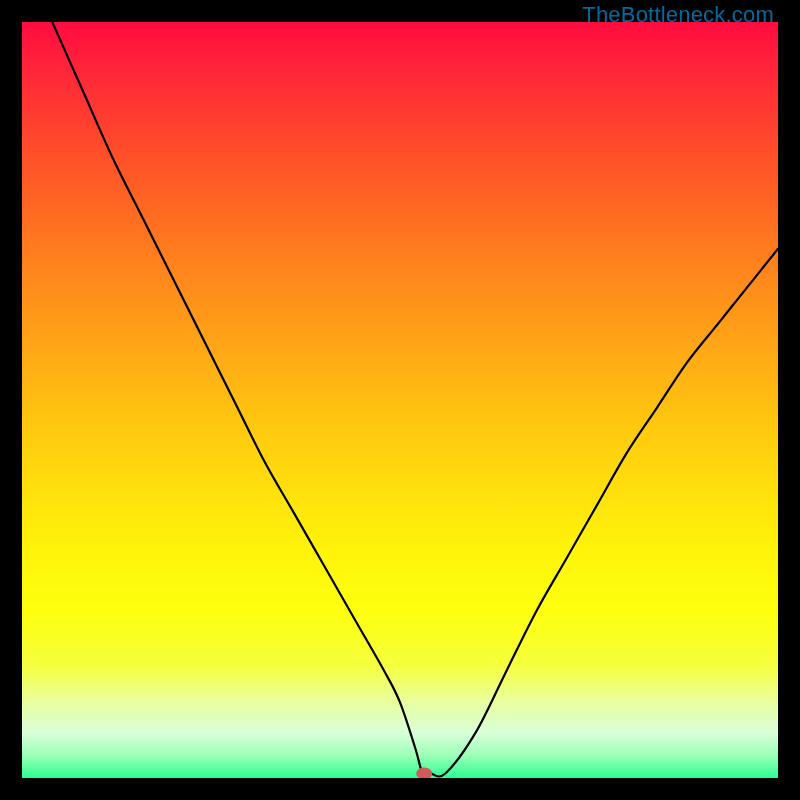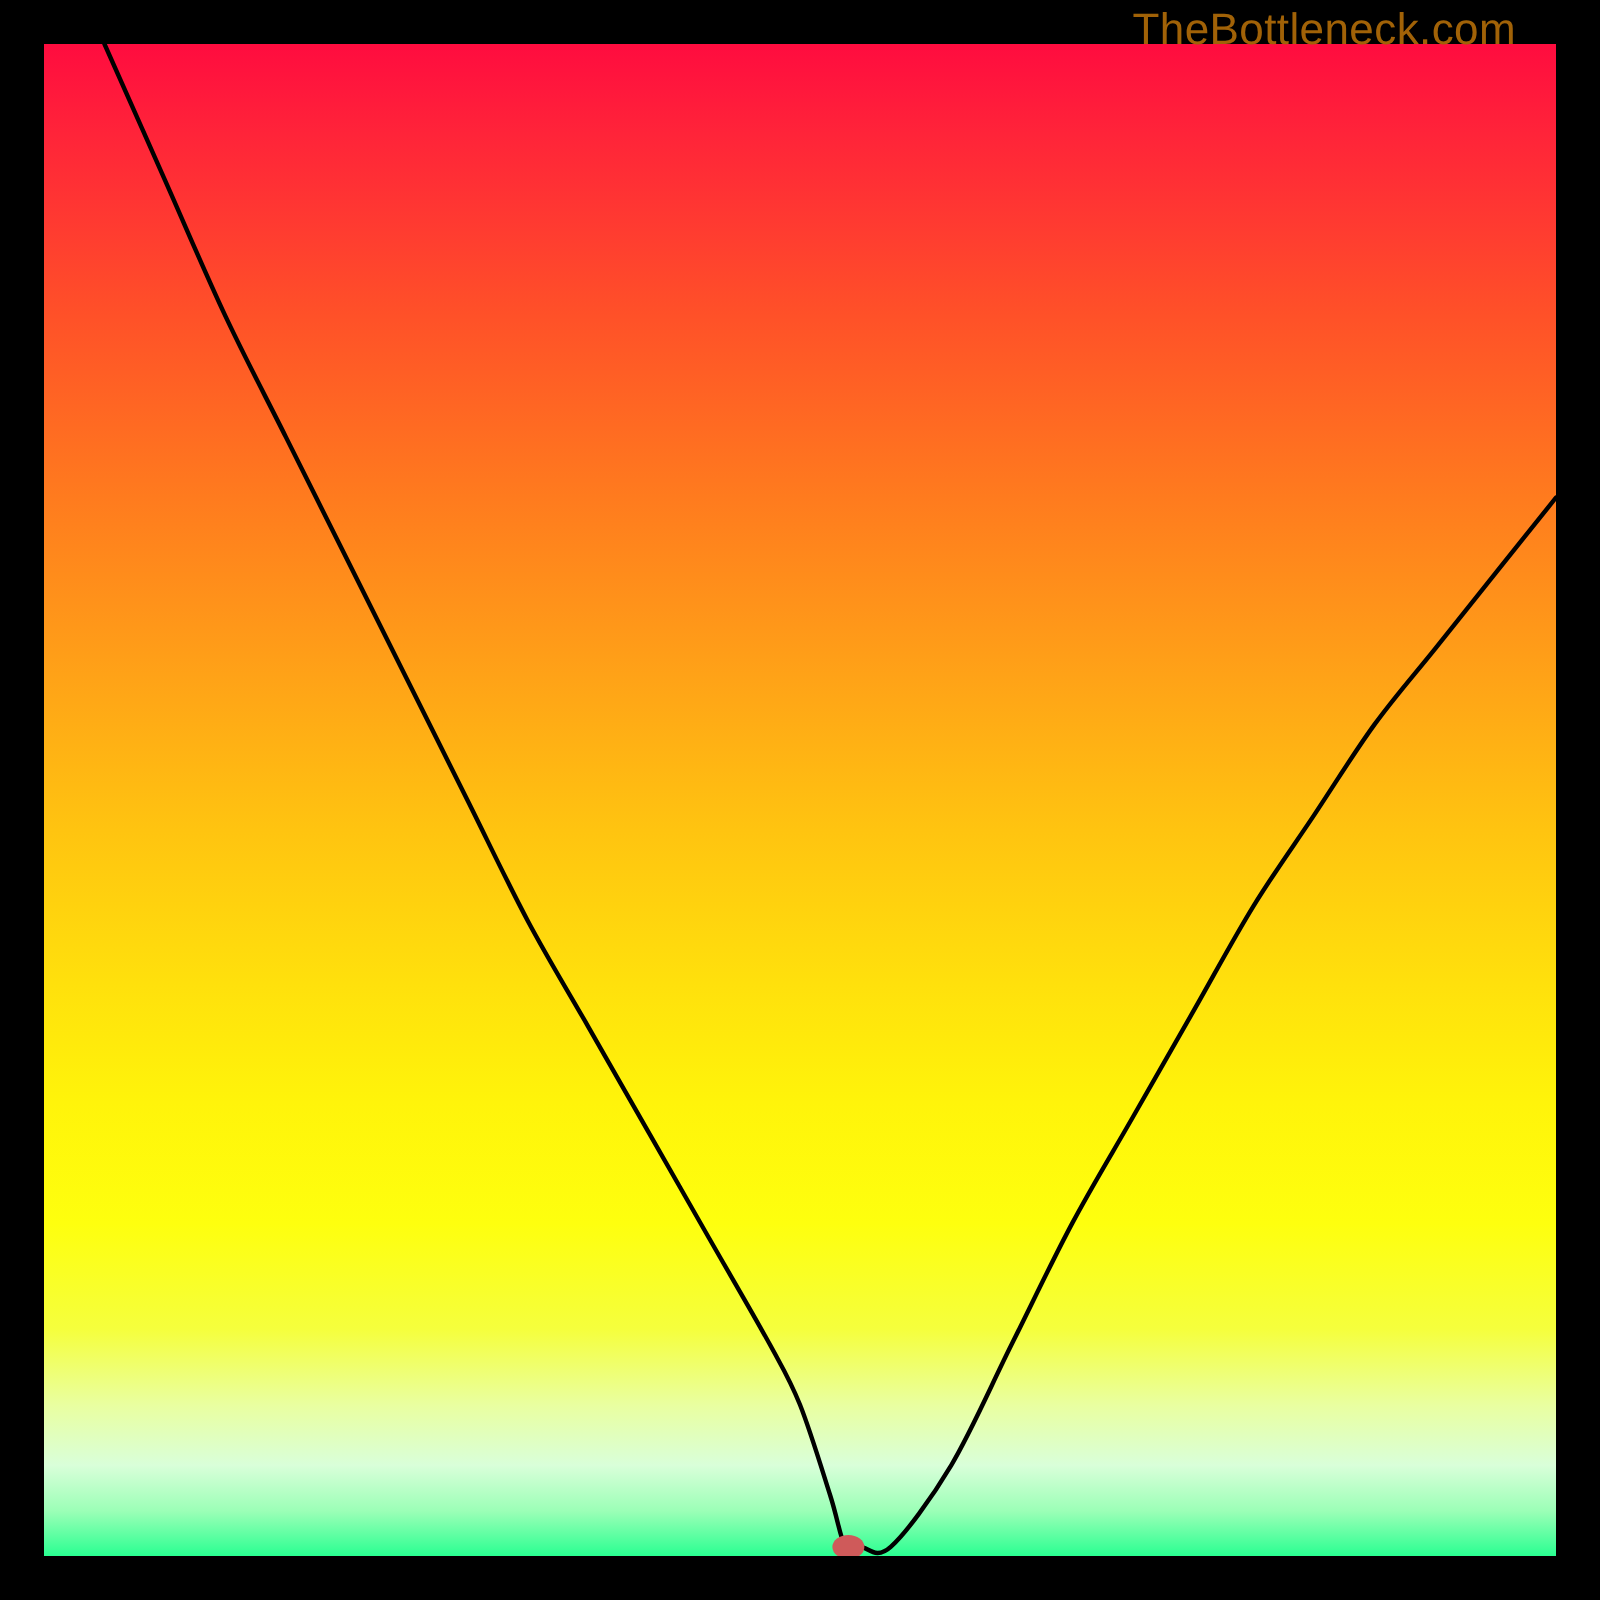--- a/index.html
+++ b/index.html
@@ -37,22 +37,22 @@
       #f5ff3d 85%,
       #e9ffa0 90%,
       #d9ffd9 94%,
       #9cffb7 97%,
       #2aff91 100%
     );
   }
   .watermark {
     position: absolute;
     top: 2px;
-    right: 42px;
-    color: #a16207;
+    right: 26px;
+    color: #0369a1;
     font-size: 22px;
     font-weight: 500;
     letter-spacing: 0.2px;
     margin-left: 44px;
   }
   .curve-svg {
     position: absolute;
     left: 22px;
     top: 22px;
     width: 756px;

